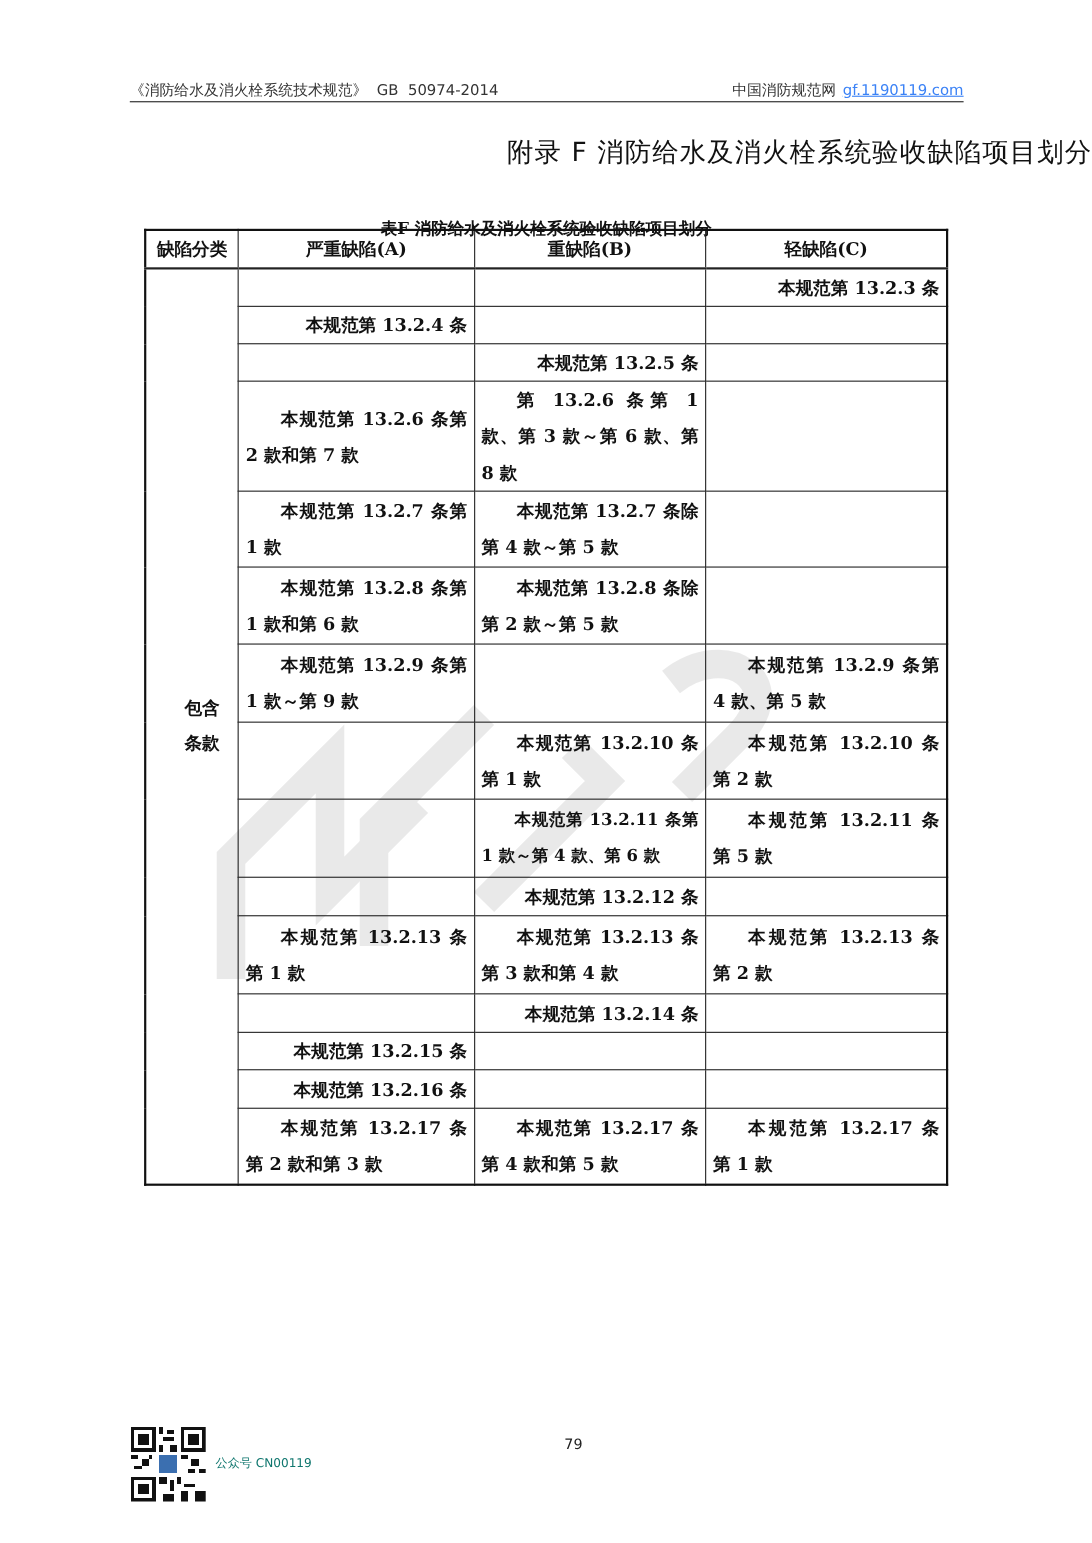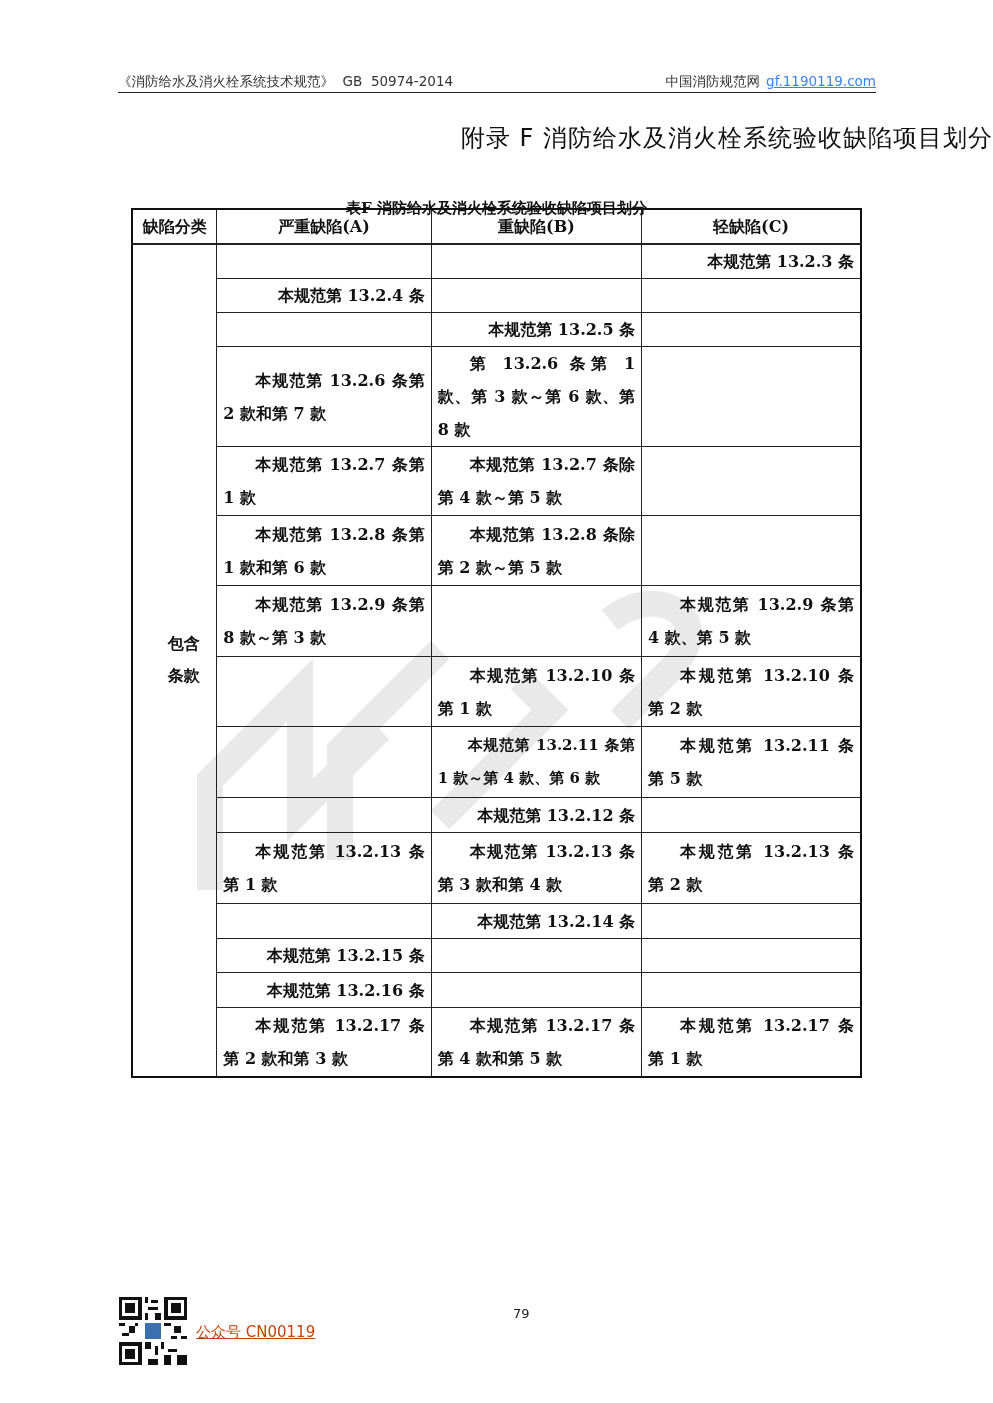--- a/index.html
+++ b/index.html
@@ -19,21 +19,21 @@
               font-family: "DejaVu Serif", serif; font-weight: bold; font-size: 16px; color: #111; }
   .tbl td, .tbl th { border: 1.5px solid #222; padding: 0 6px; vertical-align: middle; line-height: 33px; }
   .tbl th { font-weight: bold; text-align: center; height: 31px; border-bottom-width: 2.5px; }
   .tbl th.c0 { width: 72px; padding: 0 2px; font-family: "DejaVu Sans", sans-serif; }
   .tbl td.c0 { text-align: center; line-height: 32px; font-size: 16px; padding-left: 24px; }
   .tbl td.cell { text-align: justify; text-indent: 2em; margin-top: 44px; }
   .tbl td.cell.ralign { text-align: right; text-indent: 0; }
   .watermark { position: absolute; left: 190px; top: 560px; width: 560px; height: 360px;
                pointer-events: none; opacity: 0.12; }
   .footer-qr { position: absolute; left: 119px; top: 1297px; width: 68px; height: 68px; }
-  .footer-label { position: absolute; left: 196px; top: 1323px; font-size: 15px; color: #c2410c; text-decoration: underline; }
+  .footer-label { position: absolute; left: 196px; top: 1323px; font-size: 11px; color: #0f766e; }
   .page-num { position: absolute; left: 489px; top: 1306px; font-size: 13px; color: #222; margin-left: 24px; }
 </style>
 </head>
 <body>
 
 <div class="hdr">
   <span class="hdr-left">《消防给水及消火栓系统技术规范》  GB  50974-2014</span>
   <span class="hdr-right"><span>中国消防规范网</span><a class="hdr-link">gf.1190119.com</a></span>
 </div>
 
@@ -91,21 +91,21 @@
       <td class="cell">本规范第 13.2.7 条第 1 款</td>
       <td class="cell">本规范第 13.2.7 条除第 4 款～第 5 款</td>
       <td class="cell"></td>
     </tr>
     <tr style="height:70px">
       <td class="cell">本规范第 13.2.8 条第 1 款和第 6 款</td>
       <td class="cell">本规范第 13.2.8 条除第 2 款～第 5 款</td>
       <td class="cell"></td>
     </tr>
     <tr style="height:71px">
-      <td class="cell">本规范第 13.2.9 条第 8 款～第 3 款</td>
+      <td class="cell">本规范第 13.2.9 条第 1 款～第 9 款</td>
       <td class="cell"></td>
       <td class="cell">本规范第 13.2.9 条第 4 款、第 5 款</td>
     </tr>
     <tr style="height:70px">
       <td class="cell"></td>
       <td class="cell">本规范第 13.2.10 条第 1 款</td>
       <td class="cell">本规范第 13.2.10 条第 2 款</td>
     </tr>
     <tr style="height:71px">
       <td class="cell"></td>

